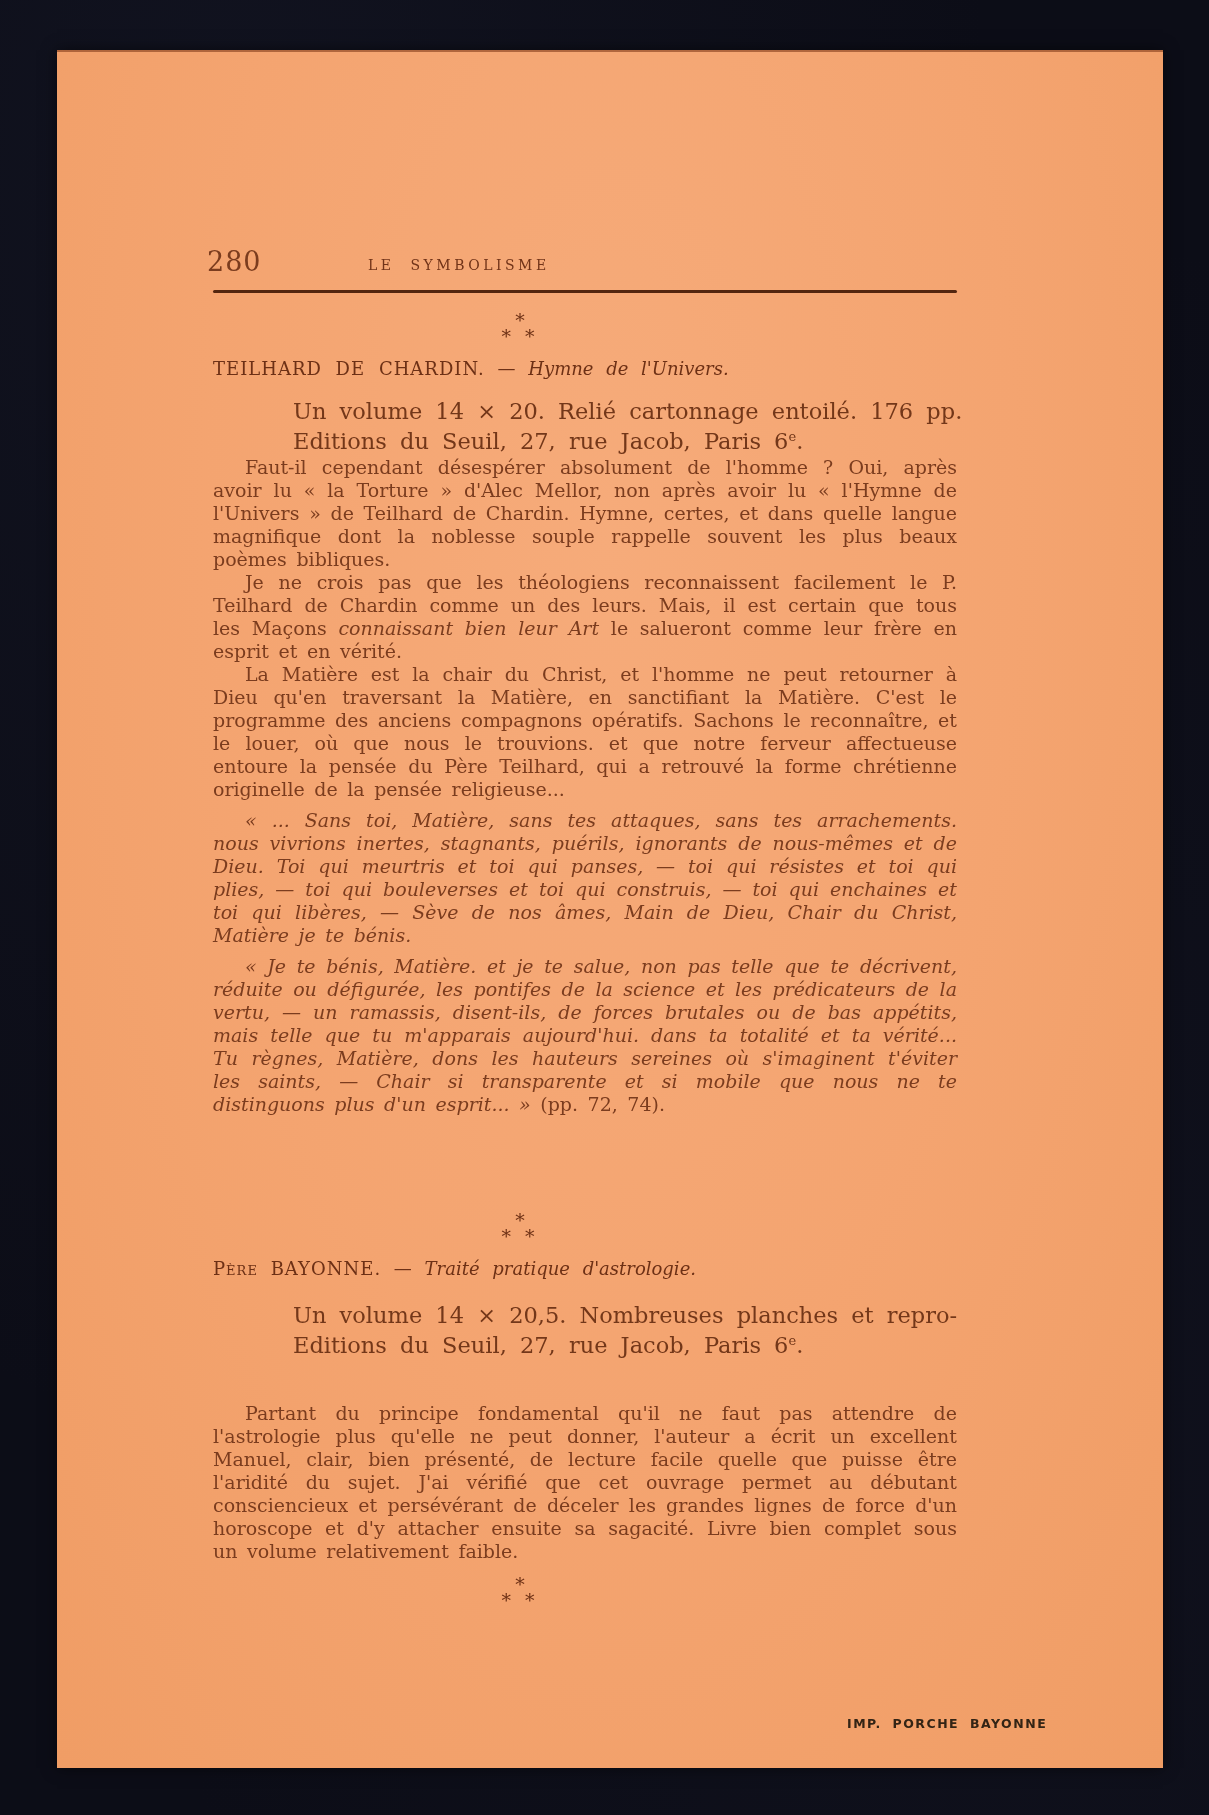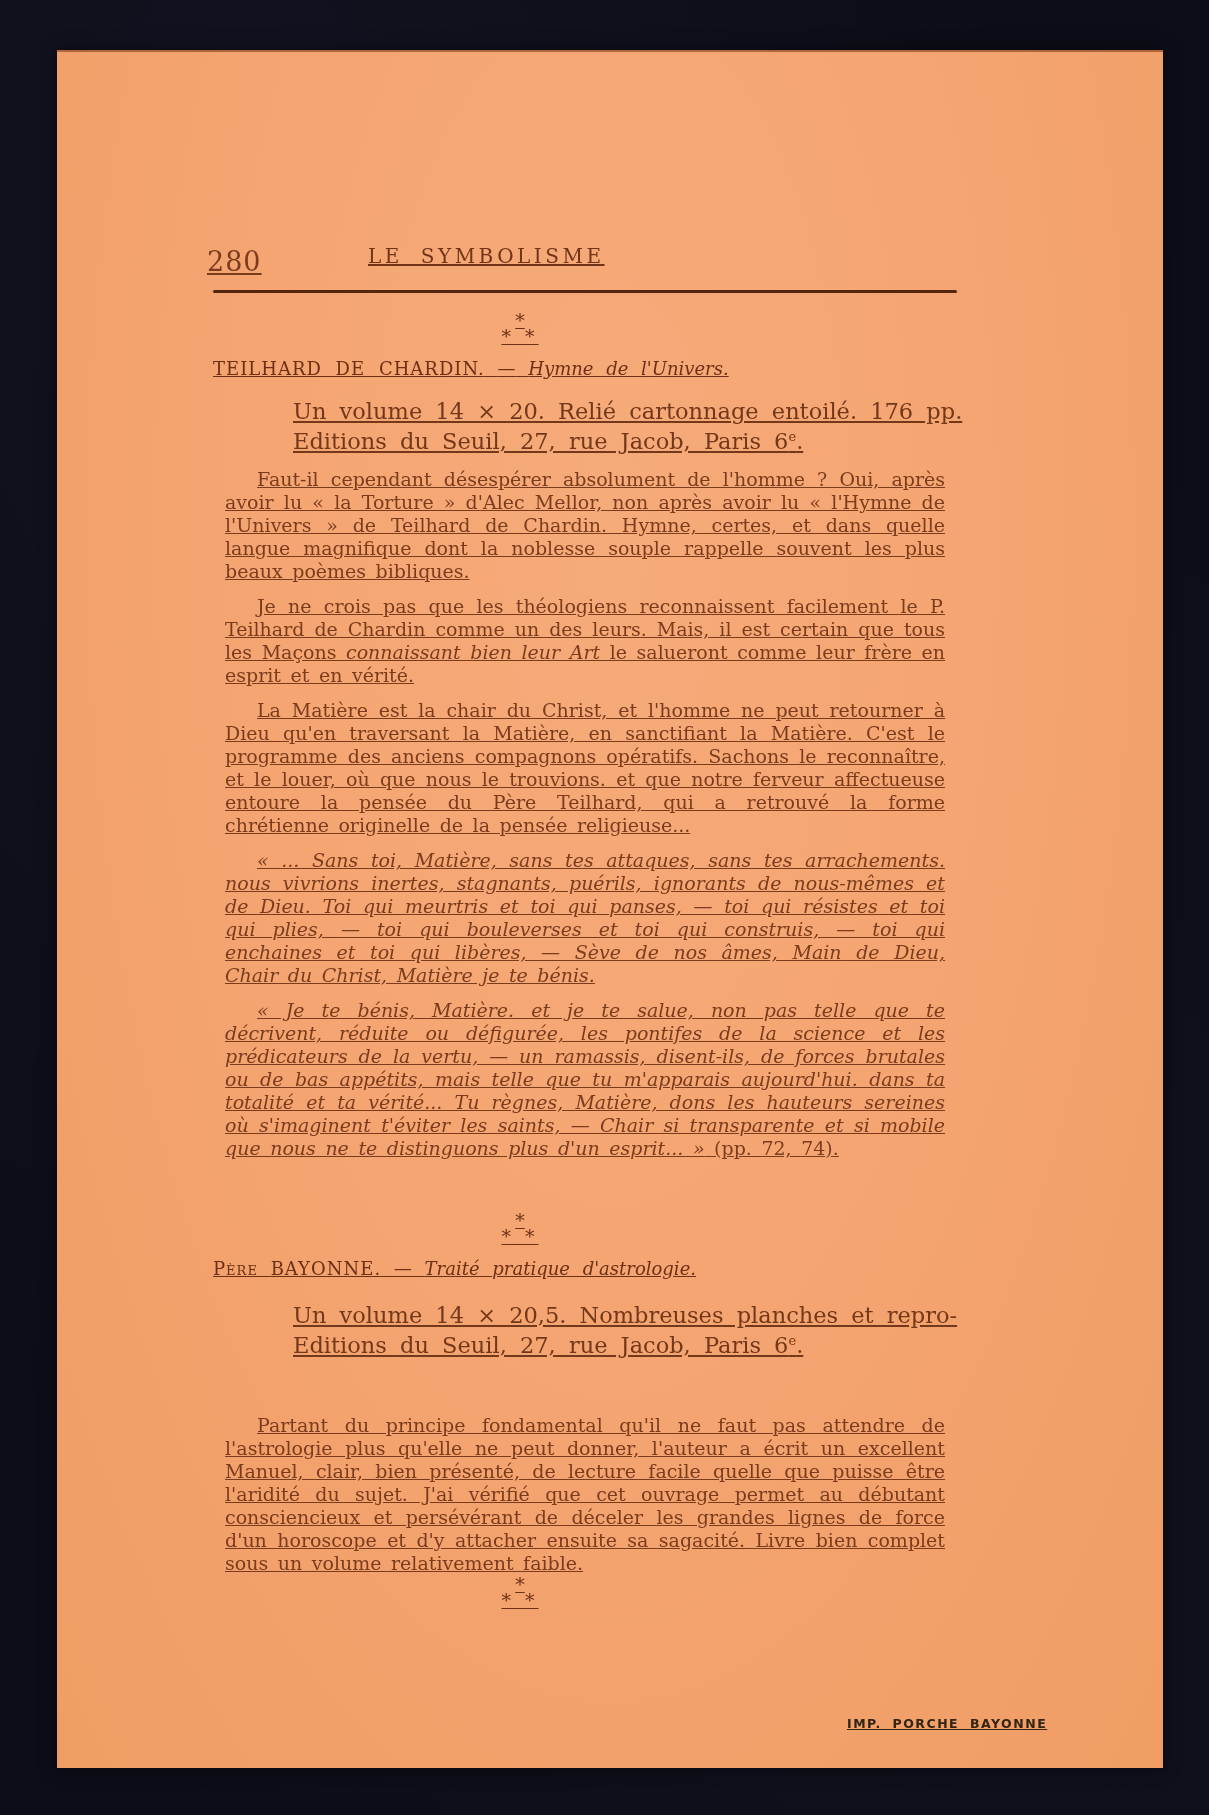--- a/index.html
+++ b/index.html
@@ -18,23 +18,23 @@
       #0c0d17;
   }
   .paper{
     position:absolute;left:57px;top:50px;width:1106px;height:1716px;
     background:
       radial-gradient(ellipse at 50% 28%, #f6ab7a 0%, #f4a470 52%, #f09d65 100%);
     border-top:2px solid rgba(96,30,6,.45);
     box-shadow:0 0 14px rgba(0,0,0,.55);
     color:#7b3c1e;
   }
-  .abs{position:absolute;text-decoration:underline;}
+  .abs{position:absolute;}
   .pagenum{left:150px;top:194px;font-size:27px;letter-spacing:1px;}
-  .journal{left:311px;top:192px;font-size:20px;letter-spacing:3.5px;word-spacing:8px;color:#713318;}
+  .journal{left:311px;top:205px;font-size:14px;letter-spacing:3.5px;word-spacing:8px;color:#713318;}
   .rule{left:156px;top:238px;width:744px;height:3px;background:#53260f;border-radius:2px;}
   .starsep{left:418px;width:90px;text-align:center;font-size:19px;line-height:16px;color:#6d3015;}
   .starsep .s-top{display:block;}
   .starsep .s-bot{display:block;letter-spacing:4px;}
   .sep1{top:260px;}
   .sep2{top:1160px;}
   .sep3{top:1524px;}
   .entry-head{left:156px;width:760px;font-size:18px;word-spacing:7px;color:#6d3015;white-space:nowrap;}
   .head1{top:306px;}
   .head2{top:1206px;}
@@ -42,21 +42,21 @@
   .entry-head .sc{font-variant:small-caps;letter-spacing:1px;}
   .italic{font-style:italic;}
   .bookinfo{left:188px;width:730px;font-size:22.5px;line-height:30px;word-spacing:6px;color:#733719;margin-left:48px;}
   .info1{top:344px;}
   .info2{top:1248px;}
   .bookinfo sup{font-size:0.58em;vertical-align:super;line-height:0;}
   .bodytext{left:156px;width:744px;font-size:19px;line-height:23px;
     text-align:justify;word-spacing:3.5px;color:#7b3c1e;}
   .body1{top:404px;}
   .body2{top:1350px;}
-  .bodytext p{margin:12px;text-indent:32px;}
+  .bodytext p{margin:0;text-indent:32px;}
   .bodytext p.quote{margin-top:8px;font-style:italic;}
   .bodytext p.quote .roman{font-style:normal;}
   .printer{left:790px;top:1640px;font-family:"DejaVu Sans", sans-serif;
     font-size:12.5px;font-weight:bold;letter-spacing:1.5px;word-spacing:5px;color:#332415;margin-top:24px;}
 </style>
 </head>
 <body>
 
 <div class="scene">
   <div class="paper">

